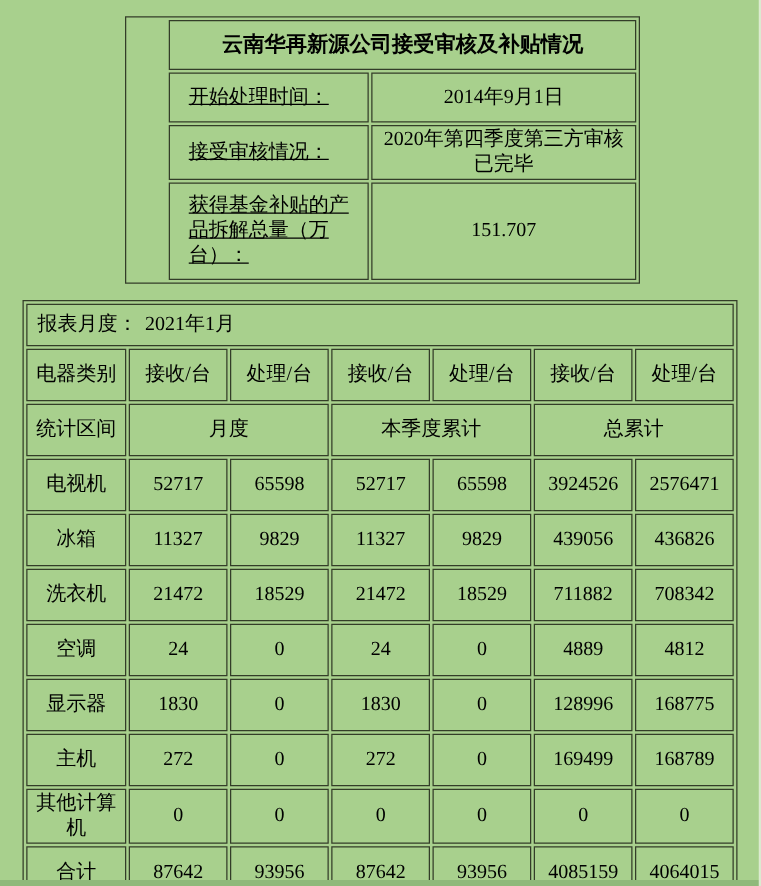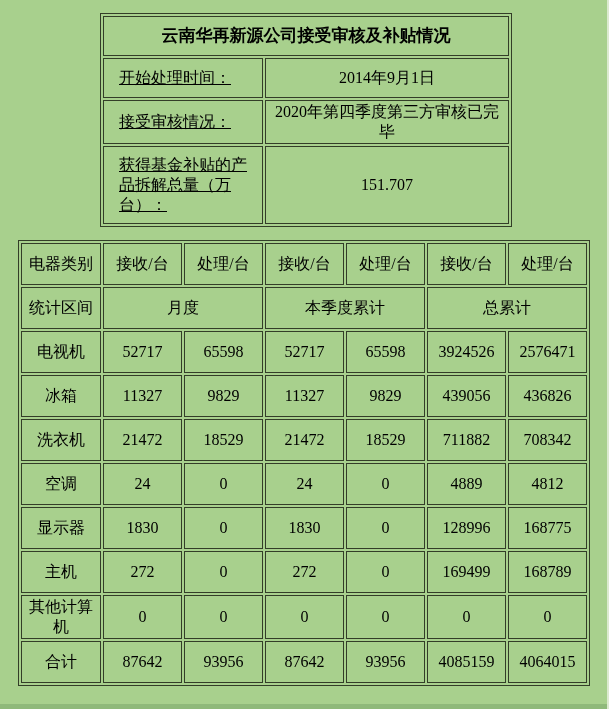--- a/index.html
+++ b/index.html
@@ -27,21 +27,21 @@
   td{
     border:1px solid var(--border);
     text-align:center;
     vertical-align:middle;
     padding:1px 2px;
     line-height:1.25;
     overflow:hidden;
     word-break:break-all;
   }
   
-  .summary{position:absolute;left:100px;top:13px;width:412px;}
+  .summary{position:absolute;left:100px;top:13px;width:412px;padding-left:32px;}
   .summary .title-cell{font-weight:bold;font-size:17px;height:36px;}
   .summary td{height:36px;}
   .summary td.label{text-align:left;padding-left:15px;padding-right:6px;text-decoration:underline;}
   .summary tr.tall td{height:74px;}
   
   .monthly{position:absolute;left:18px;top:240px;width:572px;}
   .monthly td{height:38px;}
   .monthly tr.r-month td{height:30px;text-align:left;padding-left:8px;}
   .monthly tr.r-month .month-value{margin-left:6px;}
   
@@ -81,20 +81,25 @@
     <colgroup>
       <col style="width:80px">
         <col>
         <col>
         <col>
         <col>
         <col>
         <col>
     </colgroup>
     <tbody>
+        <tr class="r-month">
+      <td colspan="7">
+        <span>报表月度：</span><span class="month-value">2021年1月</span>
+      </td>
+    </tr>
     <tr>
       <td>电器类别</td>
       <td>接收/台</td>
       <td>处理/台</td>
       <td>接收/台</td>
       <td>处理/台</td>
       <td>接收/台</td>
       <td>处理/台</td>
     </tr>
     <tr>

